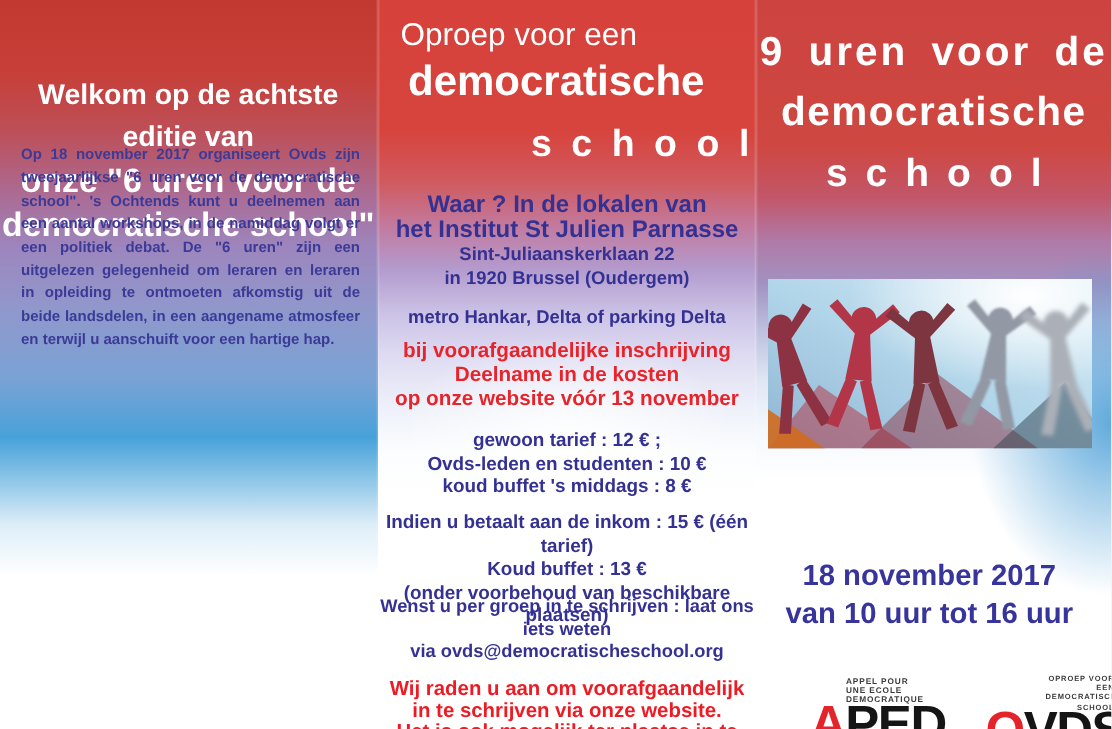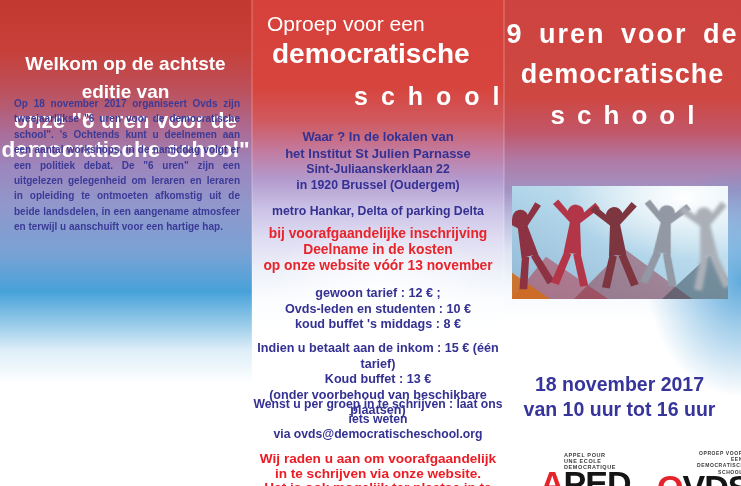--- a/index.html
+++ b/index.html
@@ -32,21 +32,21 @@
   .welcome-body{position:absolute;top:96px;left:14px;width:226px;
     color:#3c3a97;font-size:10px;font-weight:bold;line-height:15.4px;
     text-align:justify;}
 
   
   .mid-t1{position:absolute;top:12px;left:15px;color:#fff;font-size:21px;font-weight:normal;}
   .mid-t2{position:absolute;top:38px;left:20px;color:#fff;font-size:28px;font-weight:bold;}
   .mid-t3{position:absolute;top:82px;left:102px;color:#fff;font-size:25px;font-weight:bold;letter-spacing:13px;}
   .mid-block{position:absolute;left:0;right:0;text-align:center;}
   .venue{top:129px;color:#343193;}
-  .venue-line{font-size:13px;font-weight:bold;line-height:16.5px;}
+  .venue-line{font-size:16px;font-weight:bold;line-height:16.5px;}
   .address-line{font-size:12.3px;font-weight:bold;line-height:15.5px;}
   .transport{top:204px;color:#343193;font-size:12.3px;font-weight:bold;}
   .registration{top:226px;color:#e8242b;font-size:13.8px;font-weight:bold;line-height:16.2px;}
   .rates{top:286px;color:#343193;font-size:12.6px;font-weight:bold;line-height:15.6px;}
   .door-rates{top:341px;color:#343193;font-size:12.6px;font-weight:bold;line-height:15.6px;}
   .group-note{top:397px;color:#343193;font-size:12.2px;font-weight:bold;line-height:14.8px;}
   .advice{top:452px;color:#ed1c24;font-size:13.6px;font-weight:bold;line-height:14.6px;}
 
   
   .cover-title{position:absolute;top:14px;left:0;right:0;text-align:center;color:#fff;font-weight:bold;}

